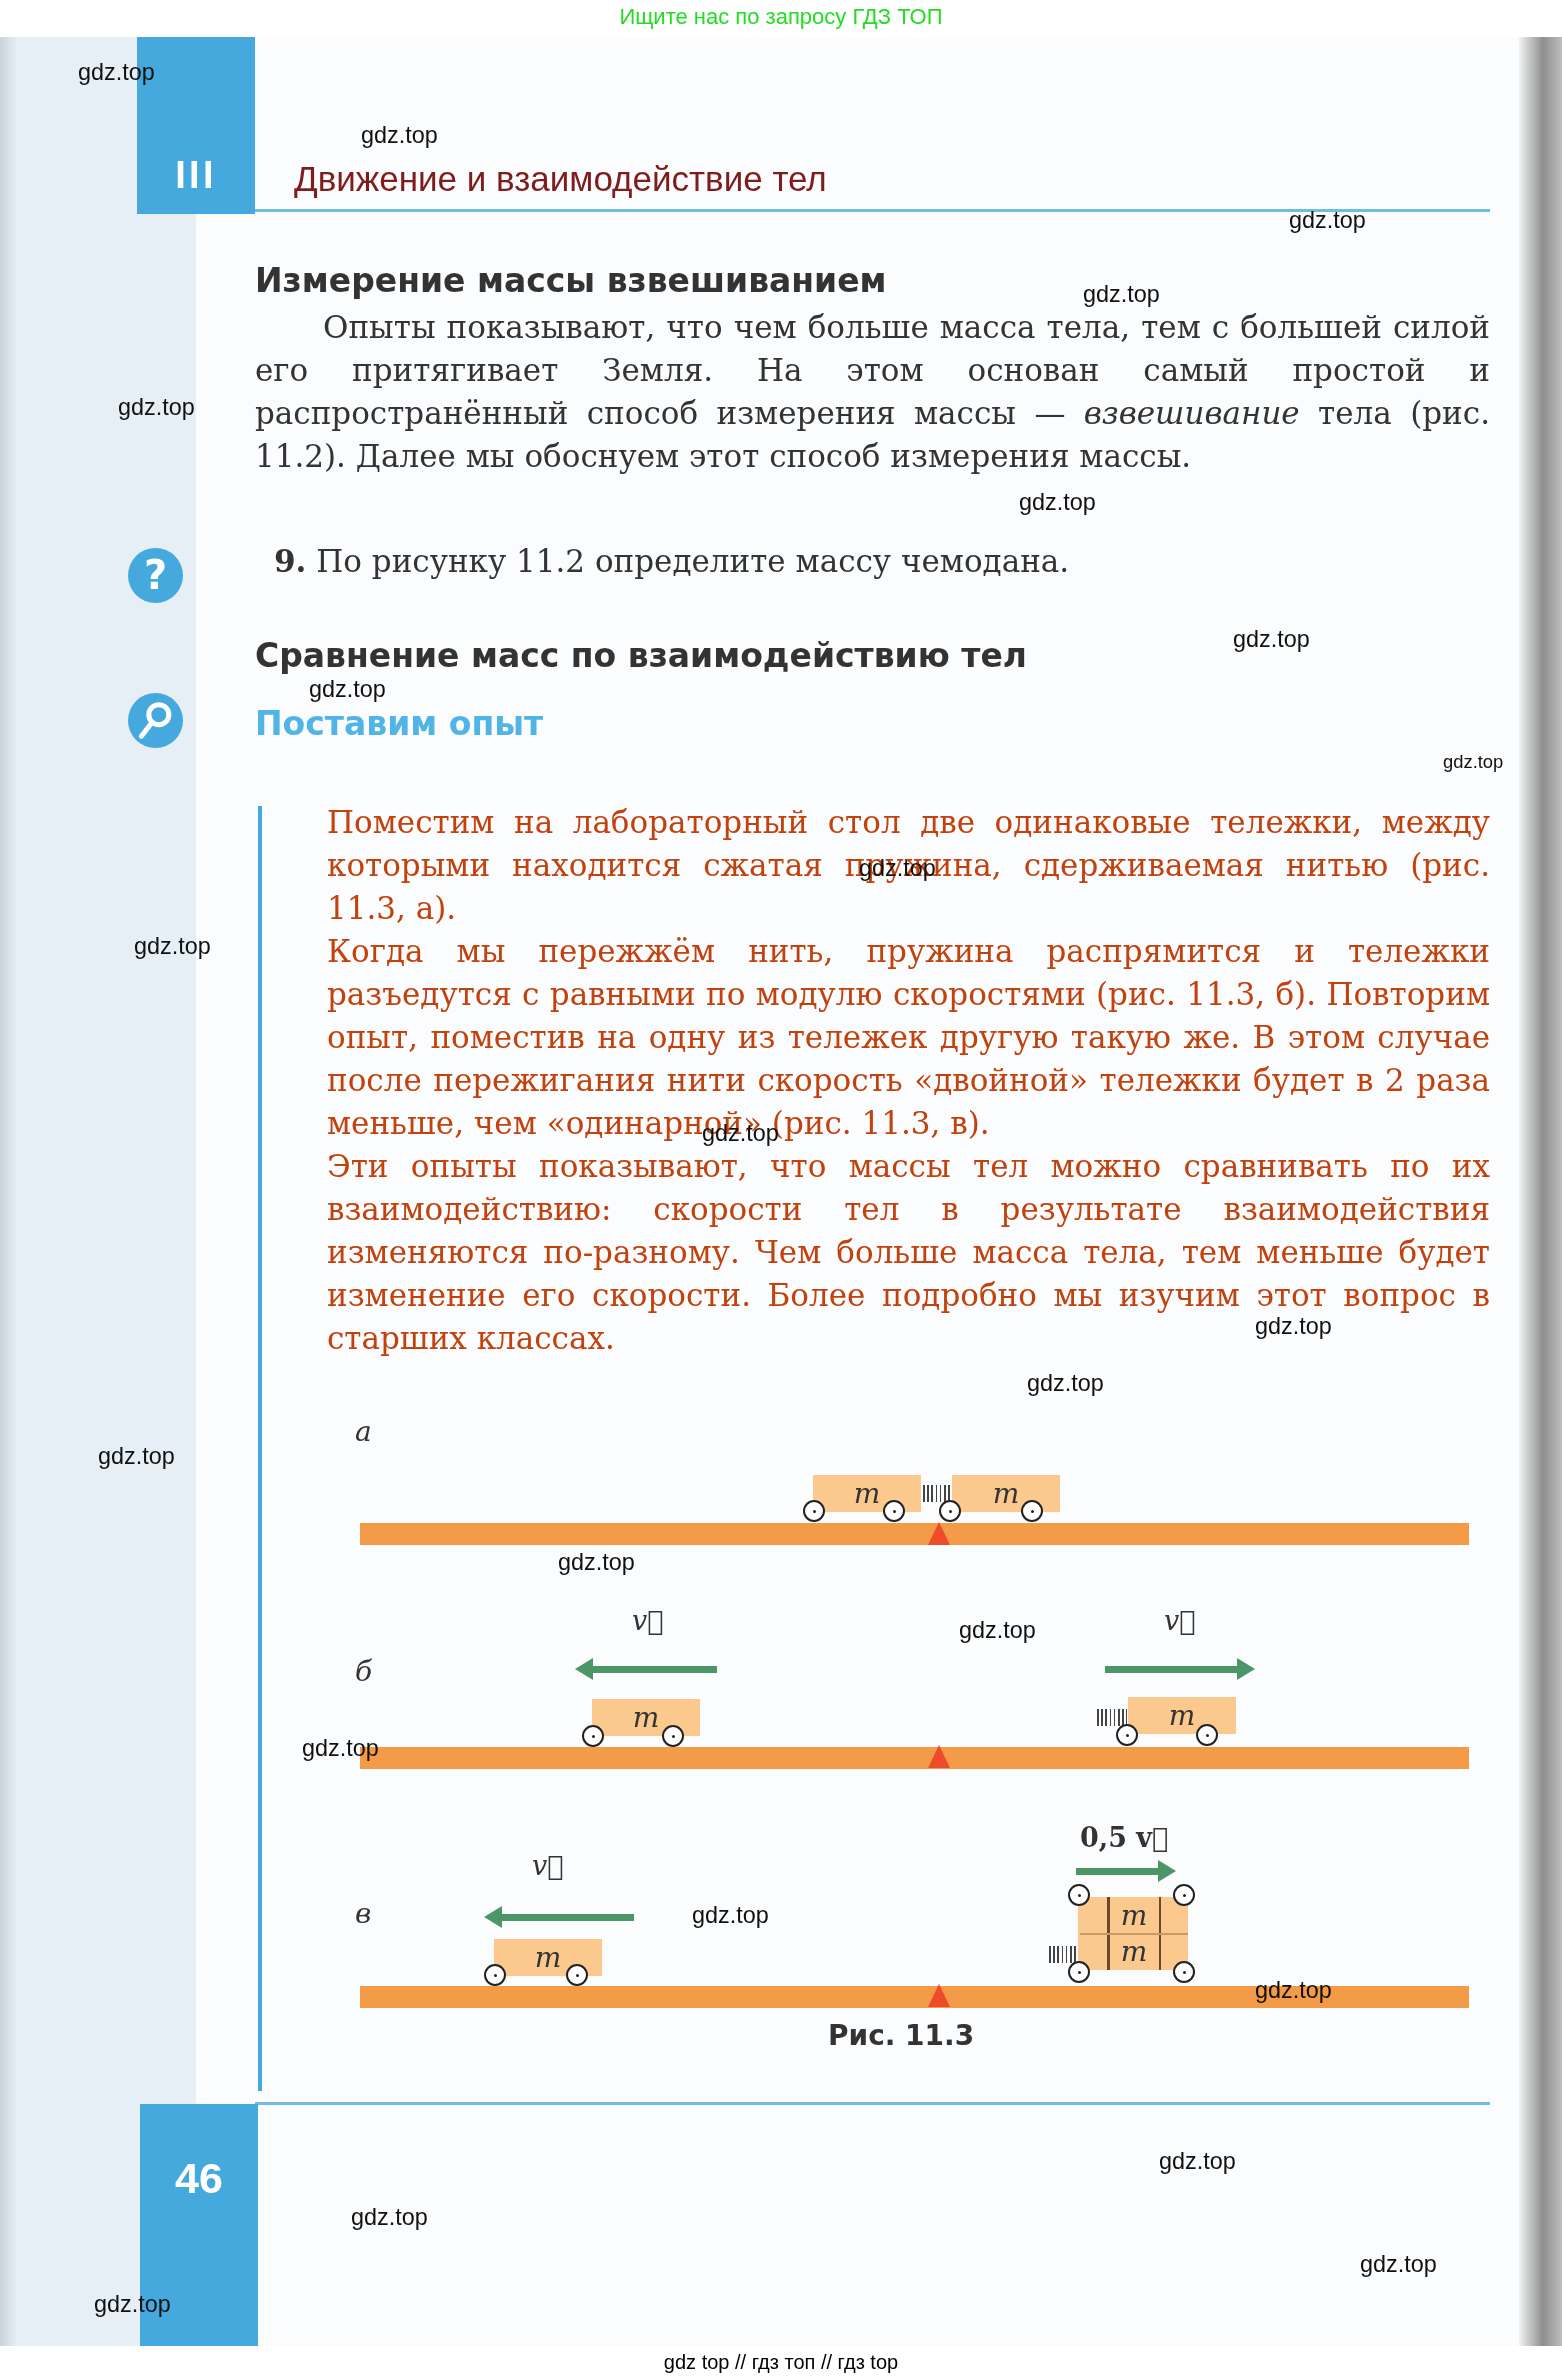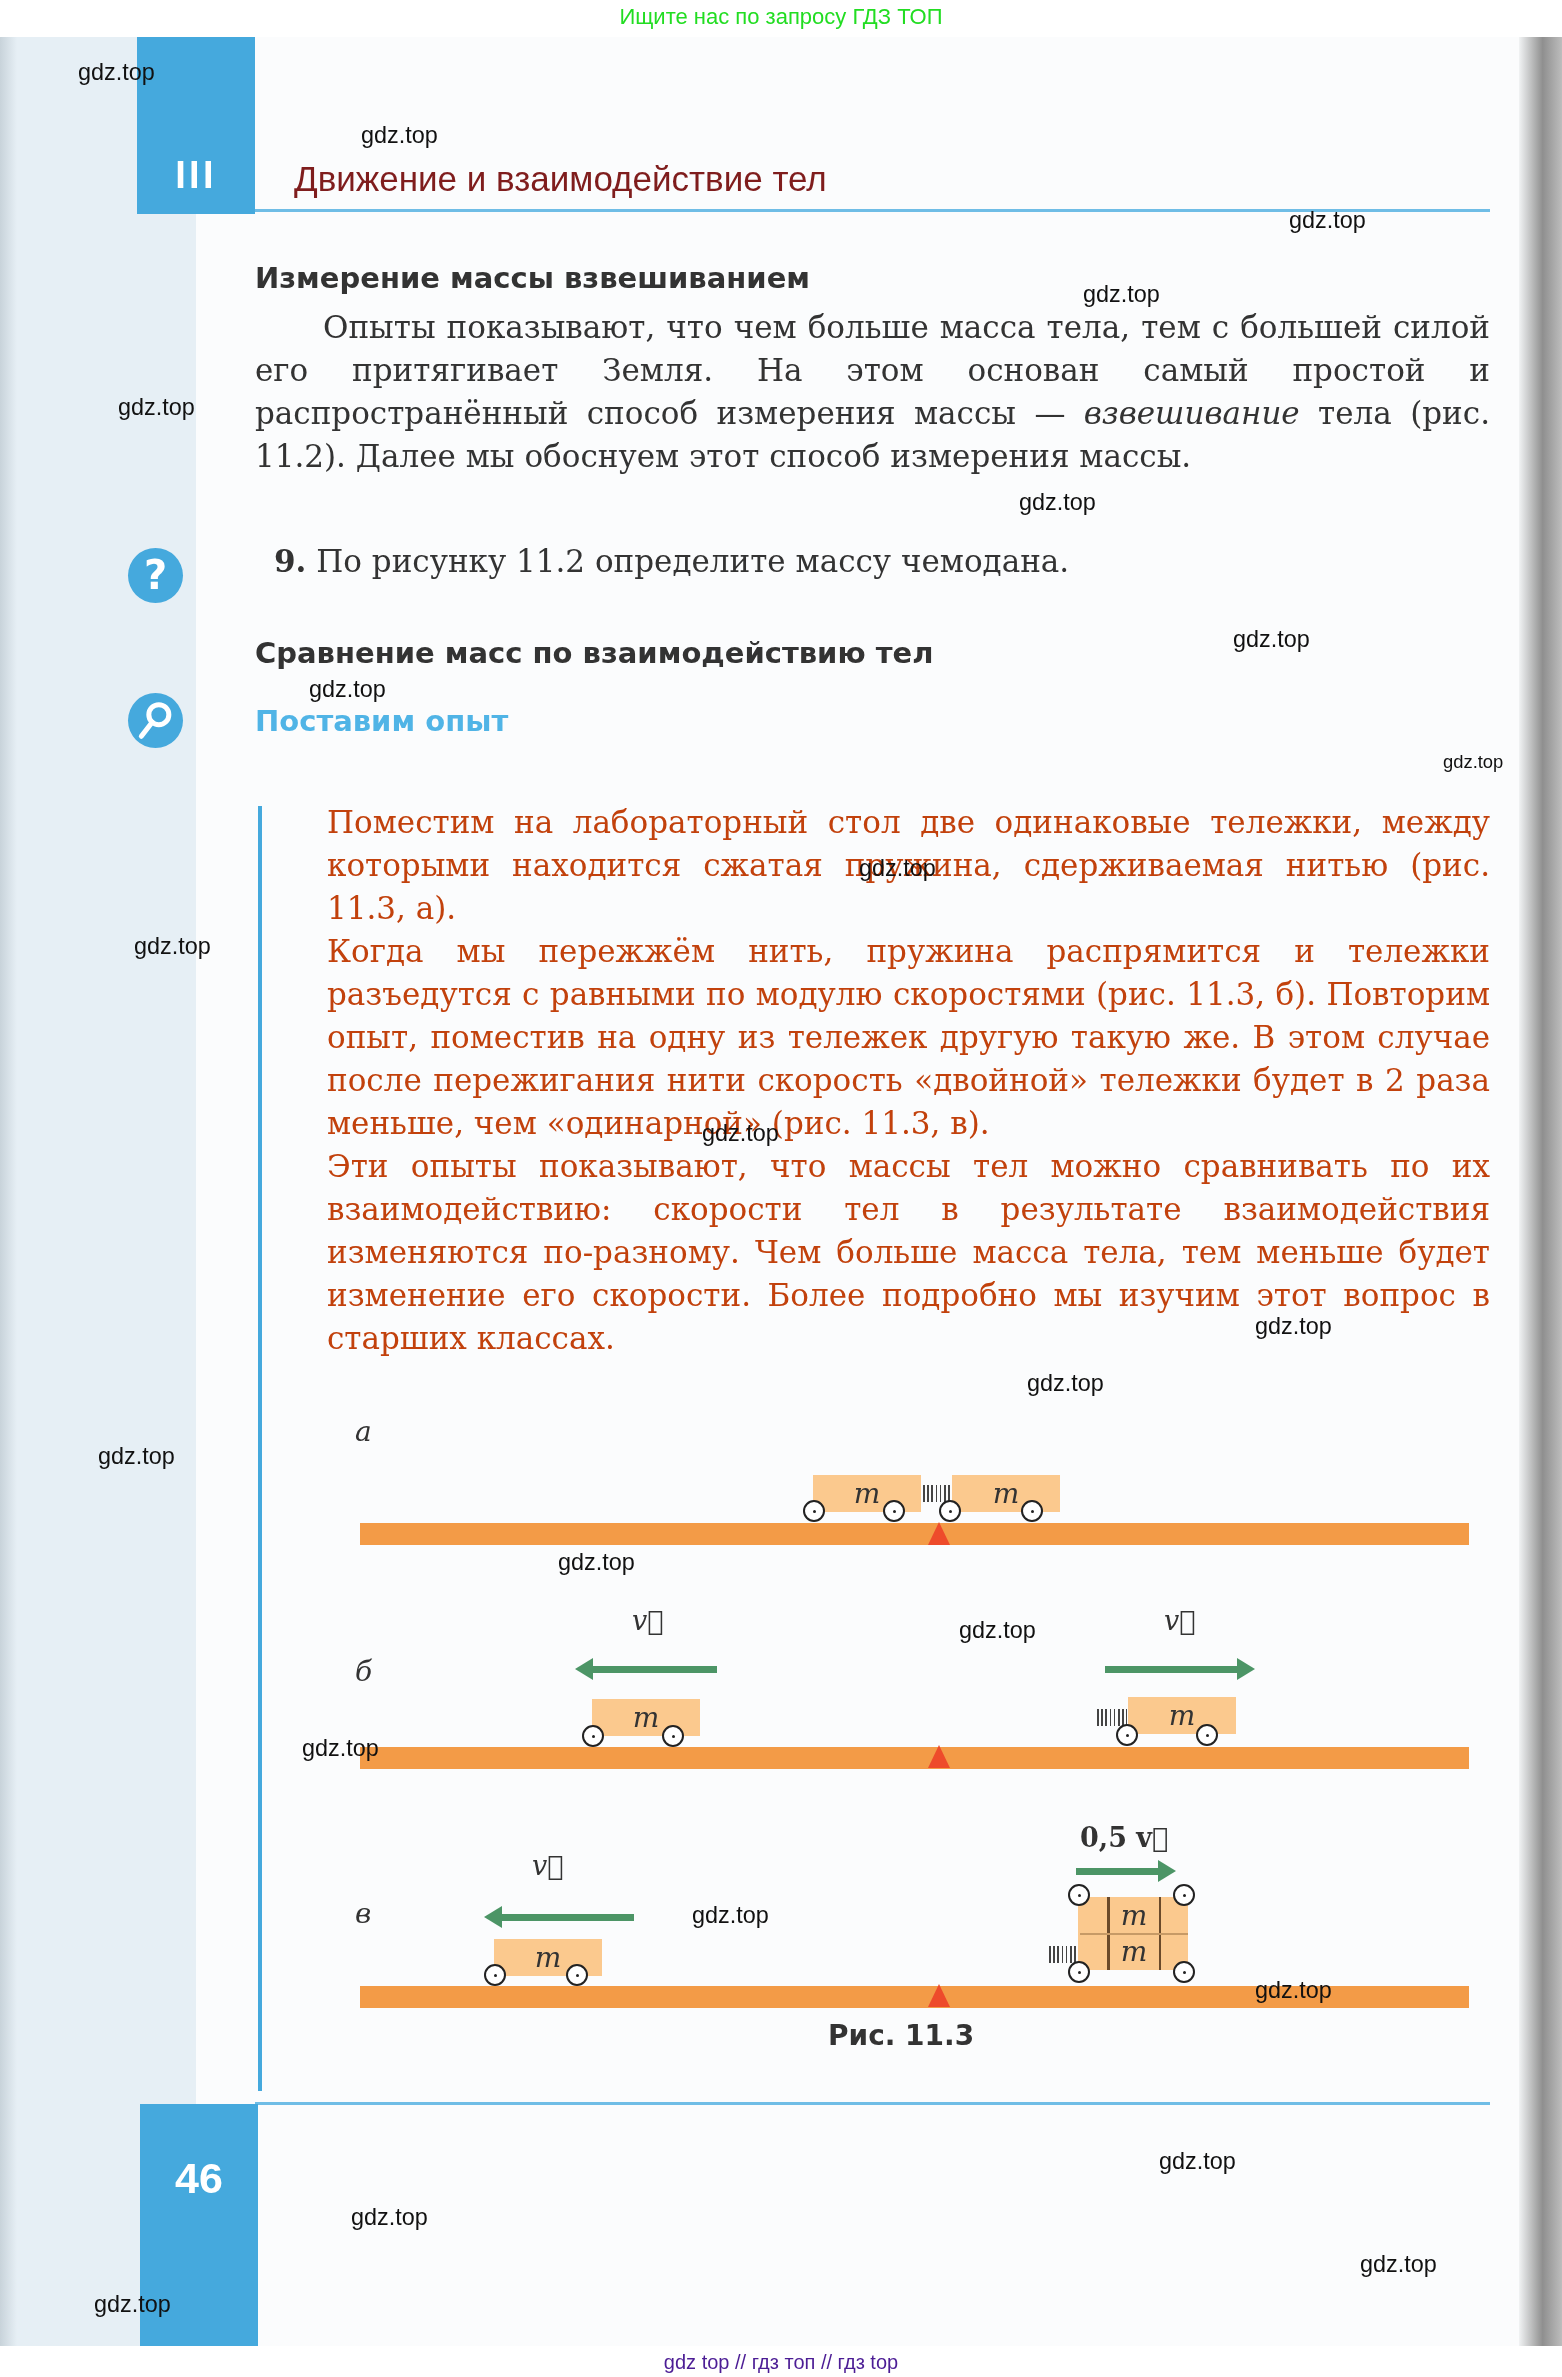--- a/index.html
+++ b/index.html
@@ -6,21 +6,21 @@
   body { width: 1562px; height: 2377px; position: relative; background: #ffffff; overflow: hidden; font-family: "DejaVu Serif", serif; }
   .top-banner { position: absolute; left: 0; top: 0; width: 1562px; height: 37px; text-align: center; color: #22dd22; font-family: "Liberation Sans", sans-serif; font-size: 22px; line-height: 33px; }
   .page { position: absolute; left: 0; top: 37px; width: 1562px; height: 2309px; background: #fbfcfd; }
   .left-margin { position: absolute; left: 0; top: 0; width: 196px; height: 100%; background: #e6eff5; }
   .left-shadow { position: absolute; left: 0; top: 0; width: 16.7px; height: 100%; background: linear-gradient(to right, #c8d3da, #e6eff5); }
   .right-edge { position: absolute; right: 0; top: 0; width: 43px; height: 100%; background: linear-gradient(to right, #f1f3f4, #8f8f8f 55%, #bdbdbd); }
   .chapter-tab { position: absolute; left: 137px; top: 0; width: 118px; height: 177px; background: #45a9dd; }
   .chapter-num { position: absolute; left: 0; width: 118px; top: 117px; text-align: center; color: #fff; font-family: "Liberation Sans", sans-serif; font-weight: bold; font-size: 38px; letter-spacing: 3.3px; }
   .chapter-title { position: absolute; left: 294px; top: 122px; color: #7f1d1d; font-family: "Liberation Sans", sans-serif; font-size: 35px; }
   .header-rule { position: absolute; left: 255px; top: 172px; width: 1235px; height: 3.3px; background: #6fbde6; }
-  .h-section { position: absolute; color: #333; font-family: "DejaVu Sans", sans-serif; font-weight: bold; font-size: 29px; }
+  .h-section { position: absolute; color: #333; font-family: "DejaVu Sans", sans-serif; font-weight: bold; font-size: 33px; }
   .h-blue { color: #50b4e6; }
   .para { position: absolute; left: 255px; width: 1235px; color: #333; font-size: 31px; line-height: 43px; text-align: justify; }
   .para p { margin: 0; text-indent: 68px; }
   .question { position: absolute; left: 274px; top: 506px; color: #333; font-size: 31px; }
   .question b { font-weight: bold; }
   .icon-round { position: absolute; width: 55px; height: 55px; border-radius: 50%; background: #45a9dd; color: #fff; text-align: center; font-family: "DejaVu Sans", sans-serif; font-weight: bold; font-size: 40px; line-height: 55px; }
   .exp-bar { position: absolute; left: 258px; top: 769px; width: 4.2px; height: 1285px; background: #45a9dd; }
   .exp-text { position: absolute; left: 327px; top: 764px; width: 1163px; color: #c2410c; font-size: 31px; line-height: 43px; text-align: justify; }
   .exp-text p { margin: 0; }
   .fig { position: absolute; left: 317px; top: 1368px; width: 1185px; height: 692px; }
@@ -34,21 +34,21 @@
   .spring { position: absolute; height: 16.7px; background: repeating-linear-gradient(to right, #444 0 1.7px, transparent 1.7px 4.2px); }
   .arrow { position: absolute; height: 6.7px; background: #4c9566; }
   .arrow.right::after { content: ""; position: absolute; right: -16.7px; top: -8.3px; border-top: 11.7px solid transparent; border-bottom: 11.7px solid transparent; border-left: 18.4px solid #4c9566; }
   .arrow.left::before { content: ""; position: absolute; left: -16.7px; top: -8.3px; border-top: 11.7px solid transparent; border-bottom: 11.7px solid transparent; border-right: 18.4px solid #4c9566; }
   .vlabel { position: absolute; font-style: italic; font-size: 27px; color: #333; }
   .fig-caption { position: absolute; left: 511px; top: 2019px; color: #333; font-family: "DejaVu Sans", sans-serif; font-weight: bold; font-size: 28px; }
   .footer-rule { position: absolute; left: 255px; top: 2064px; width: 1235px; height: 3.3px; background: #6fbde6; }
   .page-tab { position: absolute; left: 140px; top: 2065px; width: 118px; height: 242px; background: #45a9dd; }
   .page-num { position: absolute; left: 0; width: 118px; top: 50px; text-align: center; color: #fff; font-family: "Liberation Sans", sans-serif; font-weight: bold; font-size: 43px; }
   .wm { position: absolute; color: #111; font-family: "Liberation Sans", sans-serif; font-size: 23.4px; }
-  .bottom-banner { position: absolute; left: 0; top: 2346px; width: 1562px; height: 32px; background: #fff; text-align: center; color: #4c1d95; font-family: "Liberation Sans", sans-serif; font-size: 20px; line-height: 32px; }
+  .bottom-banner { position: absolute; left: 0; top: 2346px; width: 1562px; height: 32px; background: #fff; text-align: center; color: #000000; font-family: "Liberation Sans", sans-serif; font-size: 20px; line-height: 32px; }
   .i { font-style: italic; }
 </style>
 </head>
 <body>
 
 <div class="top-banner">Ищите нас по запросу ГДЗ ТОП</div>
 
 <div class="page">
   <div class="left-margin"></div>
   <div class="left-shadow"></div>

